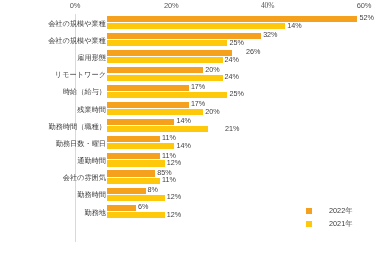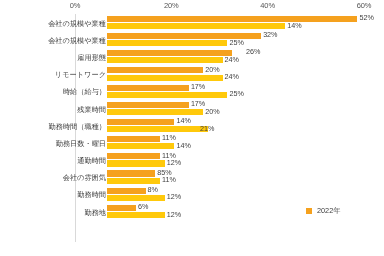--- a/index.html
+++ b/index.html
@@ -98,42 +98,42 @@
   .legend {
     position: absolute;
     left: 306px;
     top: 204px;
     width: 76px;
   }
   .legend-item {
     display: flex;
     align-items: center;
     height: 13px;
-    gap: 5px;
+    gap: 17px;
   }
   .legend-swatch {
     width: 6px;
     height: 6px;
     flex: 0 0 auto;
   }
   .legend-label {
     font-size: 7.3px;
     color: #3b3b3b;
     white-space: nowrap;
   }
 </style>
 </head>
 <body>
 
 <div id="chart-root">
 
   <div class="axis-area">
       <div class="axis-tick" style="left: 75px;">0%</div>
       <div class="axis-tick" style="left: 171.333px;">20%</div>
-      <div class="axis-tick" style="left: 267.667px;">40%</div>
+      <div class="axis-tick" style="left: 267.667px; font-family: Liberation Serif, serif;">40%</div>
       <div class="axis-tick" style="left: 364px;">60%</div>
     </div>
   <div class="axis-baseline" style="left: 75px;"></div>
 
   <div class="plot">
       <div class="row">
         <div class="cat-label">会社の規模や業種</div>
         <div class="bars">
           <div class="bar b2022" style="width: 250.467px; background: rgb(245, 161, 30);"></div>
           <div class="bar-val v2022" style="left: 252.467px;">52%</div>
@@ -185,21 +185,21 @@
           <div class="bar b2021" style="width: 96.3333px; background: rgb(255, 201, 11);"></div>
           <div class="bar-val v2021" style="left: 98.3333px;">20%</div>
         </div>
       </div>
       <div class="row">
         <div class="cat-label">勤務時間（職種）</div>
         <div class="bars">
           <div class="bar b2022" style="width: 67.4333px; background: rgb(245, 161, 30);"></div>
           <div class="bar-val v2022" style="left: 69.4333px;">14%</div>
           <div class="bar b2021" style="width: 101.15px; background: rgb(255, 201, 11);"></div>
-          <div class="bar-val v2021" style="left: 93px;">21%</div>
+          <div class="bar-val v2021" style="left: 118px;">21%</div>
         </div>
       </div>
       <div class="row">
         <div class="cat-label">勤務日数・曜日</div>
         <div class="bars">
           <div class="bar b2022" style="width: 52.9833px; background: rgb(245, 161, 30);"></div>
           <div class="bar-val v2022" style="left: 54.9833px;">11%</div>
           <div class="bar b2021" style="width: 67.4333px; background: rgb(255, 201, 11);"></div>
           <div class="bar-val v2021" style="left: 69.4333px;">14%</div>
         </div>
@@ -240,15 +240,19 @@
           <div class="bar-val v2021" style="left: 59.8px;">12%</div>
         </div>
       </div>
     </div>
 
   <div class="legend">
       <div class="legend-item">
         <span class="legend-swatch" style="background: rgb(245, 161, 30);"></span>
         <span class="legend-label">2022年</span>
       </div>
+      <div class="legend-item">
+        <span class="legend-swatch" style="background: rgb(255, 201, 11);"></span>
+        <span class="legend-label">2021年</span>
+      </div>
     </div>
 
 </div>
 
 </body></html>

